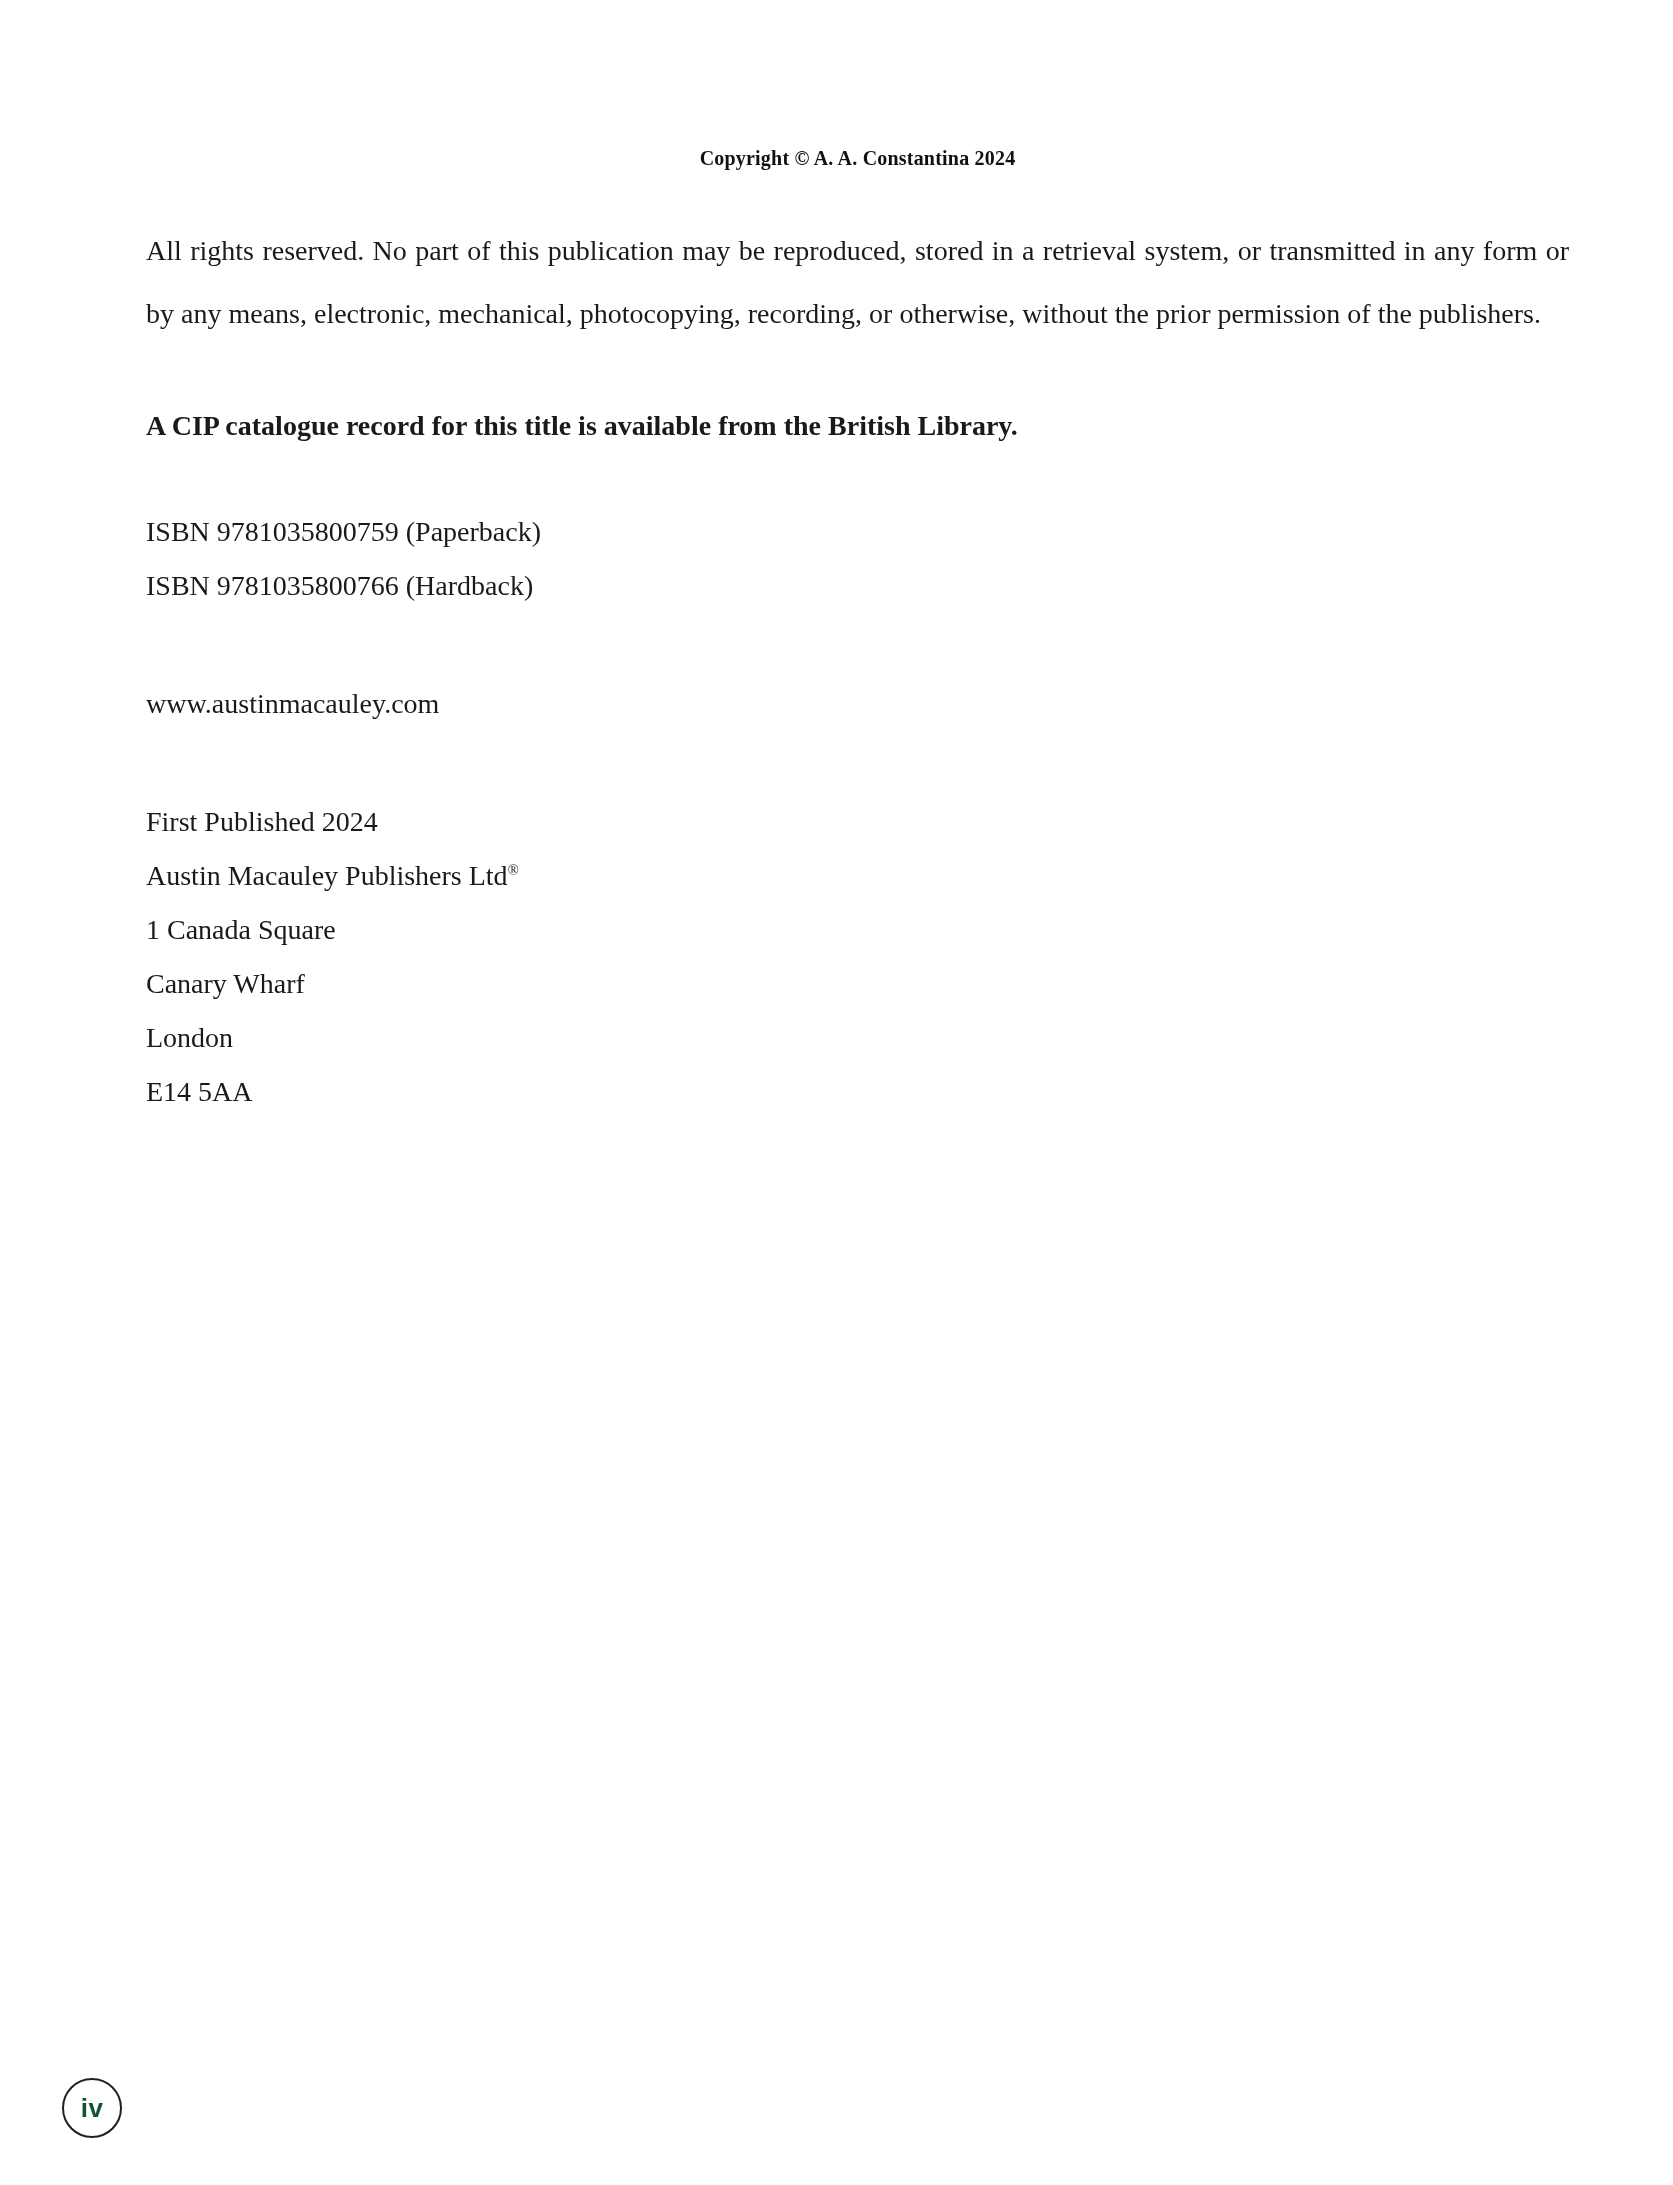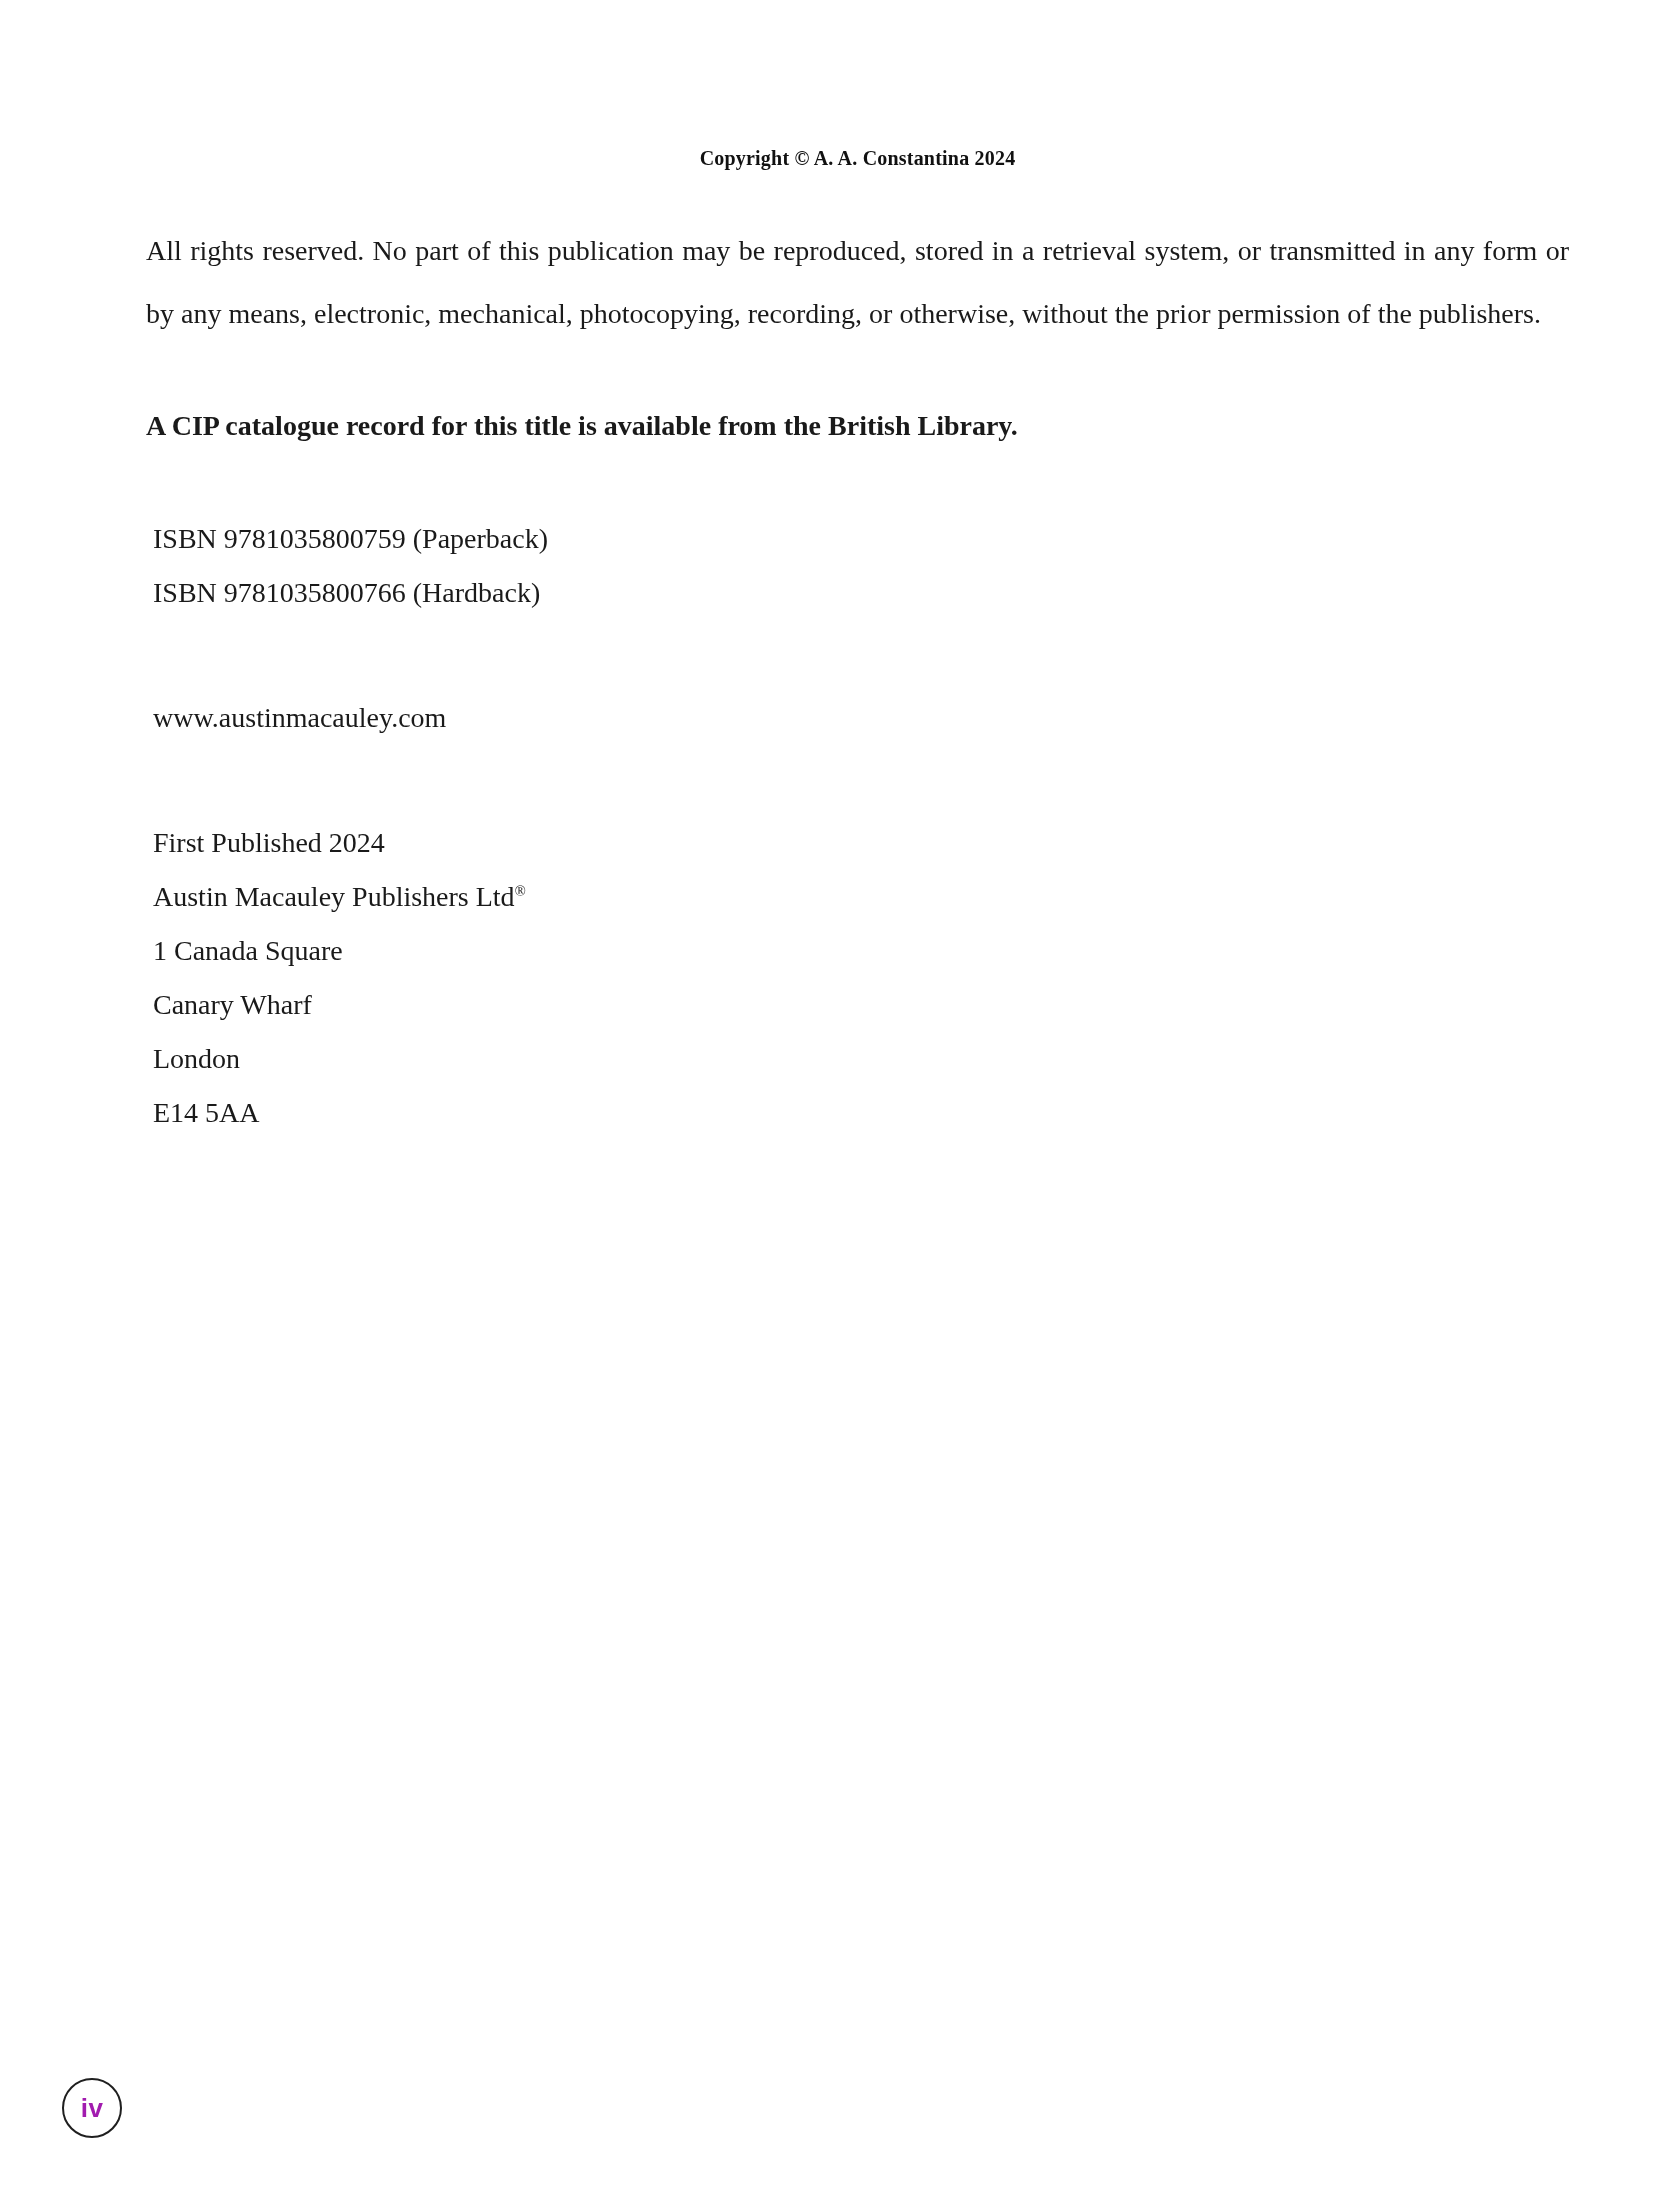--- a/index.html
+++ b/index.html
@@ -44,21 +44,21 @@
   }
   .para-1 { padding-top: 72px; }
   .para-2 { padding-top: 49px; }
   .para-3 { padding-top: 49px; }
   .para-cip { padding-top: 49px; text-align: left; font-weight: bold; }
   .b { font-weight: bold; }
   .line-block {
     font-size: 28px;
     line-height: 54px;
     text-align: left;
-    margin: 7px;
+    margin: 0;
     color: #1a1a1a;
   }
   .isbn-block { padding-top: 48px; }
   .web-block { padding-top: 64px; }
   .pub-block { padding-top: 64px; }
   .line-block div { white-space: nowrap; }
   sup.reg {
     font-size: 0.52em;
     vertical-align: super;
     line-height: 0;
@@ -73,21 +73,21 @@
     border-radius: 50%;
     box-sizing: border-box;
     display: flex;
     align-items: center;
     justify-content: center;
   }
   .page-number-badge span {
     font-family: "Liberation Sans", "DejaVu Sans", sans-serif;
     font-weight: bold;
     font-size: 26px;
-    color: #a21caf;
+    color: #14532d;
     line-height: 1;
     letter-spacing: 0.5px;
   }
 </style>
 </head>
 <body>
 
 <div class="page">
 
   <div class="content">

